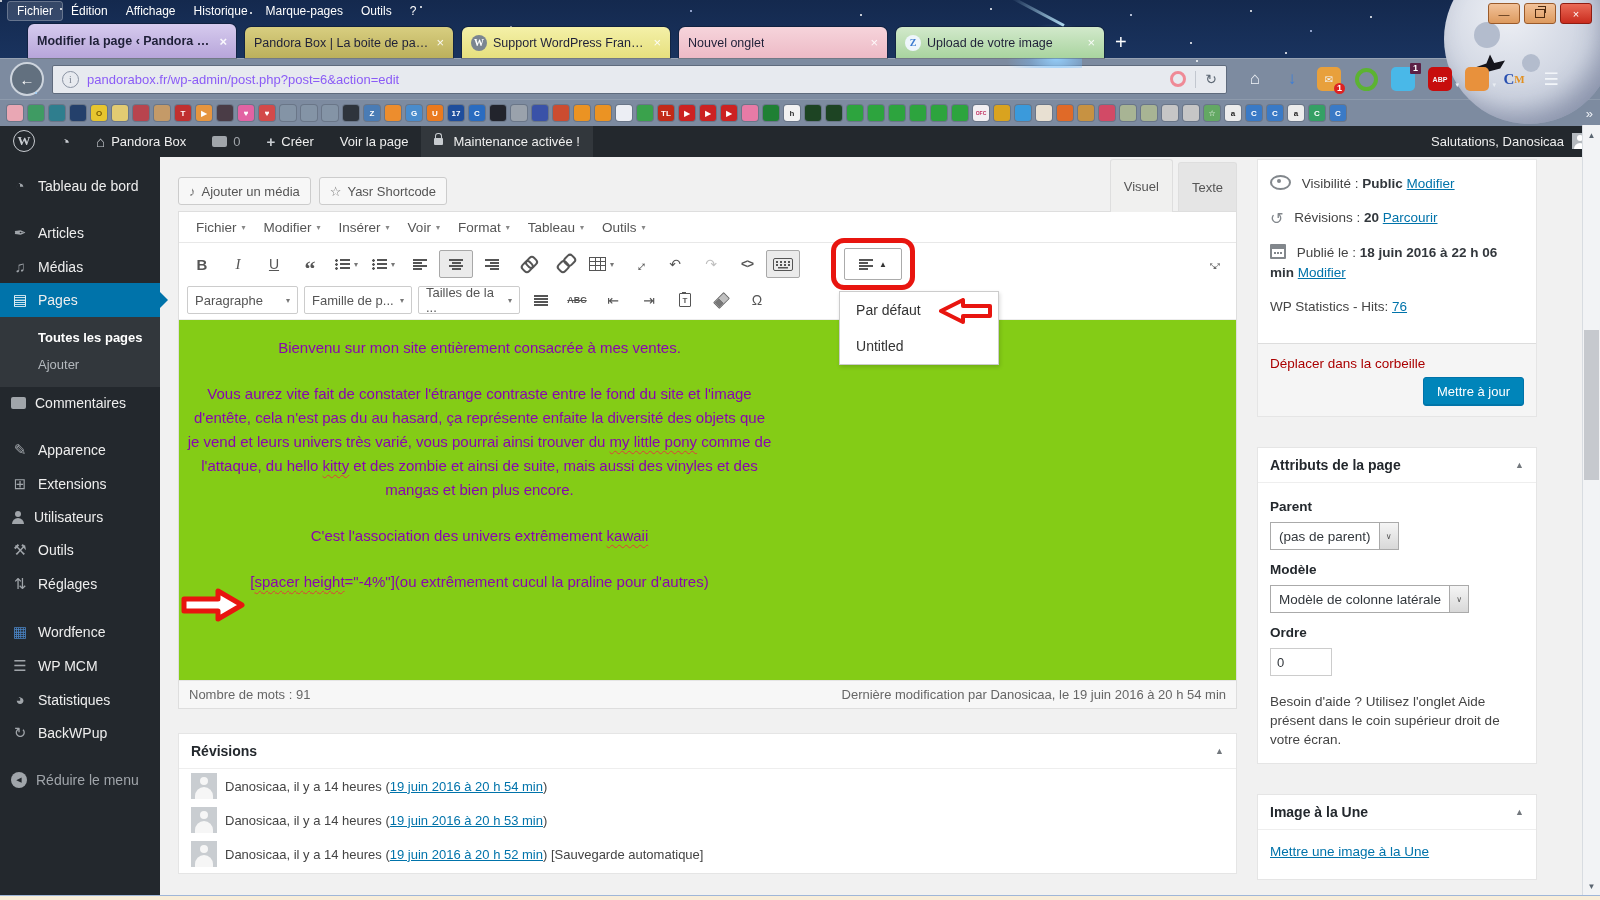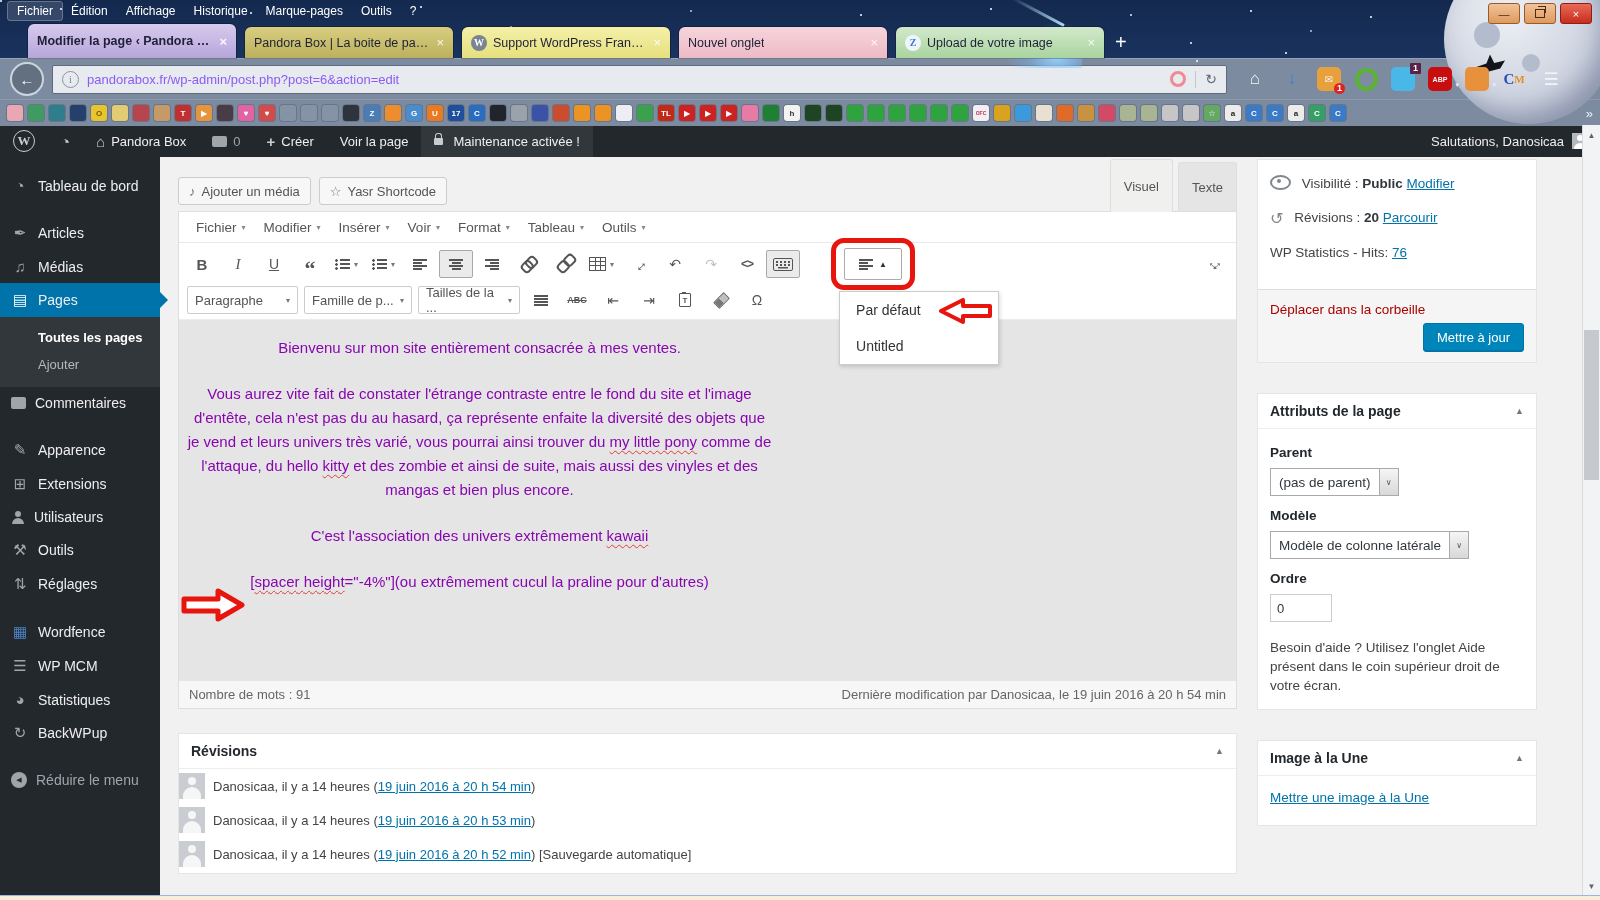--- a/index.html
+++ b/index.html
@@ -171,34 +171,34 @@
   .style-btn-wrap{position:relative;margin-left:42px;z-index:50}
   .style-btn{width:46px;height:30px;border:1px solid #ababab;background:#fff;display:inline-flex;align-items:center;justify-content:center;gap:6px;border-radius:2px}
   .up-caret{font-size:8px;color:#333}
   .red-rect{position:absolute;inset:-9px -12px;border:5px solid #e8150f;border-radius:13px;pointer-events:none}
   .style-dropdown{position:absolute;top:calc(100% + 10px);left:-4px;width:158px;background:#fff;border:1px solid #ccc;box-shadow:1px 2px 4px rgba(0,0,0,.15)}
   .dd-item{padding:10px 16px;font-size:14px;color:#333;position:relative}
   .red-arrow-left{position:absolute;right:5px;top:6px}
   .dfw{position:relative;width:18px;height:18px;margin-left:auto;margin-right:7px}
   .dfw span{position:absolute;inset:0;display:flex;align-items:center;justify-content:center;font-size:13px;color:#555}
   .dfw .r1{transform:rotate(45deg)}.dfw .r2{transform:rotate(-45deg)}
-  .mce-content{position:relative;height:360px;background:#e5e5e5}
+  .mce-content{position:relative;height:360px;background:#84cc16}
   .content-body{width:585px;margin-left:8px;padding-top:16px;text-align:center;color:#8806b0;font-size:15px;line-height:24px}
   .cpara{margin:0 0 22px}
   .sq{text-decoration-line:underline;text-decoration-style:wavy;text-decoration-color:#e03c3c;text-decoration-thickness:1px;text-underline-offset:3px}
   .content-arrow{position:absolute;left:2px;top:268px}
   .mce-path{padding:5px 10px;font-size:12.5px;color:#777}
   .mce-statusbar{display:flex;justify-content:space-between;padding:6px 10px;background:#f7f7f7;border-top:1px solid #e5e5e5;font-size:13px;color:#666}
 
   
   .wp-box{background:#fff;border:1px solid #e5e5e5}
   .box-header{display:flex;justify-content:space-between;align-items:center;padding:9px 12px;border-bottom:1px solid #eee;font-size:14px;font-weight:bold;color:#23282d}
   .box-toggle{color:#72777c;font-size:9px}
   .revisions-box{margin-top:24px;height:139px;overflow:hidden}
-  .rev-row{display:flex;align-items:center;gap:8px;padding:2px 0;height:30px;font-size:13px;color:#444}
+  .rev-row{display:flex;align-items:center;gap:8px;padding:2px 12px;height:30px;font-size:13px;color:#444}
   .rev-avatar{flex:none;width:26px;height:26px;background:#c9cdd1;position:relative;overflow:hidden}
   .rev-avatar::before{content:"";position:absolute;top:4px;left:9px;width:8px;height:8px;border-radius:50%;background:#f6f6f6}
   .rev-avatar::after{content:"";position:absolute;top:14px;left:4px;width:18px;height:12px;border-radius:9px 9px 0 0;background:#f6f6f6}
   .link{color:#0073aa;text-decoration:underline}
   .red-link{color:#a00;text-decoration:none}
   .pub-misc{padding:10px 12px 12px}
   .pub-row{margin:4px 0 14px;line-height:20px}
   .pub-row b{color:#32373c}
   .pub-ic{margin-right:7px}
   .ic-eye{width:17px;height:11px;border:2px solid #82878c;border-radius:50%;position:relative;display:inline-block;vertical-align:-2px}
@@ -716,20 +716,25 @@
               <span class="pub-ic ic-eye"></span>
               <span>Visibilité :</span> <b>Public</b>
               <a class="link">Modifier</a>
             </div>
             <div class="pub-row">
               <span class="pub-ic ic-clock">↺</span>
               <span>Révisions :</span> <b>20</b>
               <a class="link">Parcourir</a>
             </div>
             <div class="pub-row">
+              <span class="pub-ic ic-cal"></span>
+              <span>Publié le :</span> <b>18 juin 2016 à 22 h 06 min</b>
+              <a class="link">Modifier</a>
+            </div>
+            <div class="pub-row">
               <span>WP Statistics - Hits: </span><a class="link">76</a>
             </div>
           </div>
           <div class="pub-footer">
             <a class="red-link">Déplacer dans la corbeille</a>
             <span class="update-btn">Mettre à jour</span>
           </div>
         </div>
 
         <div class="wp-box attr-box">

